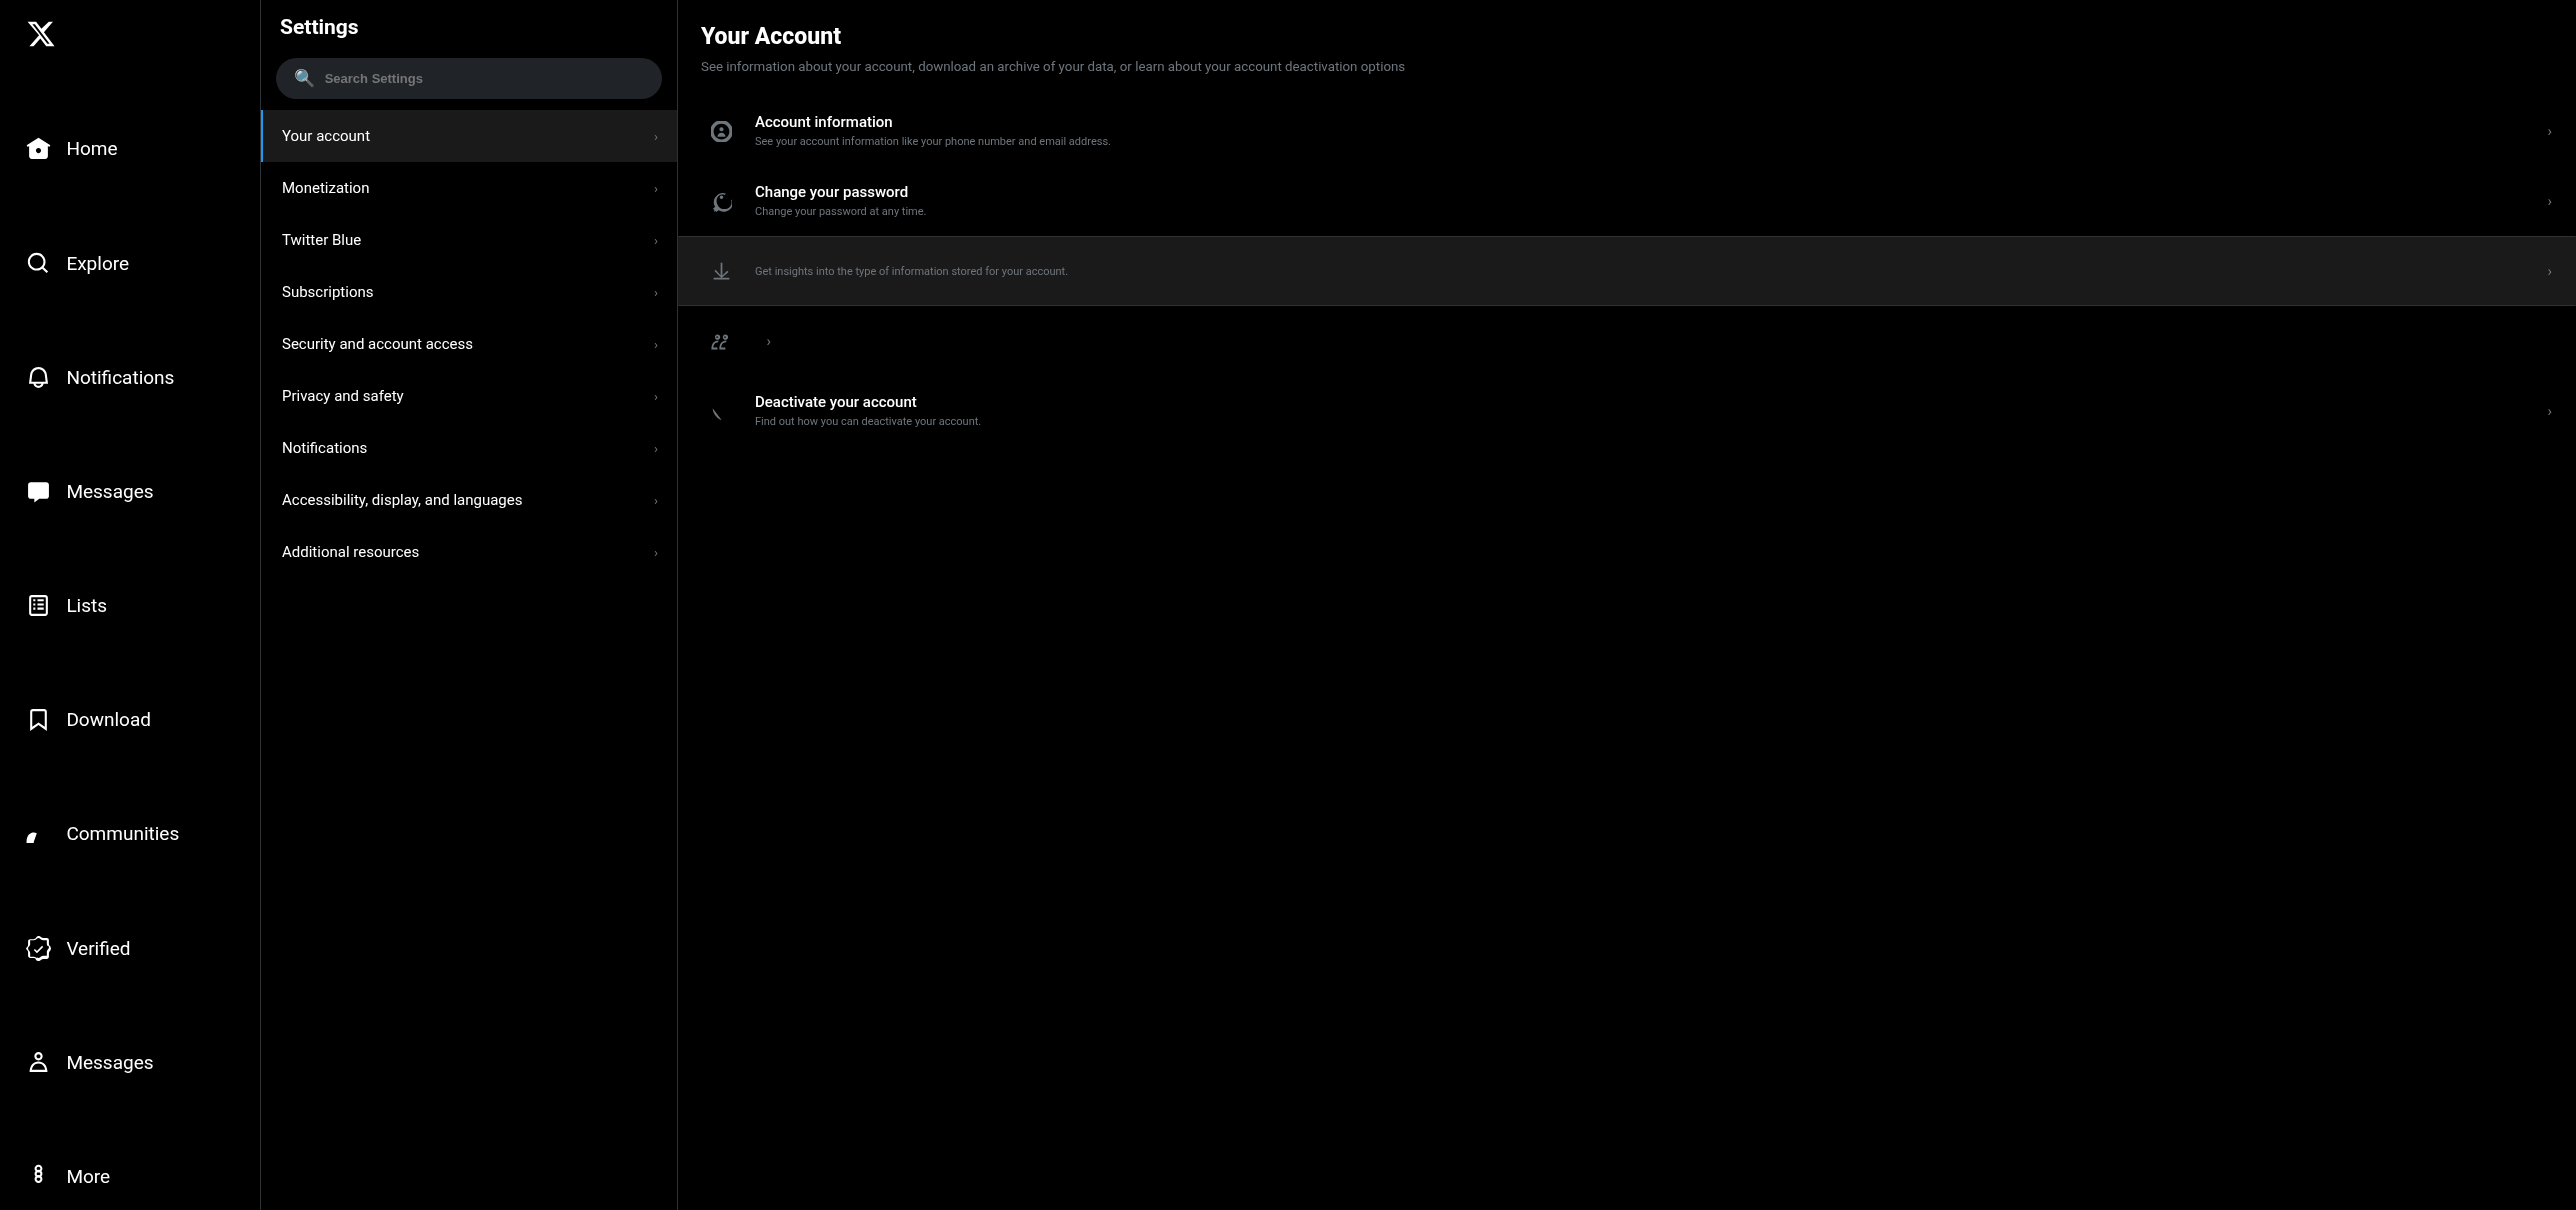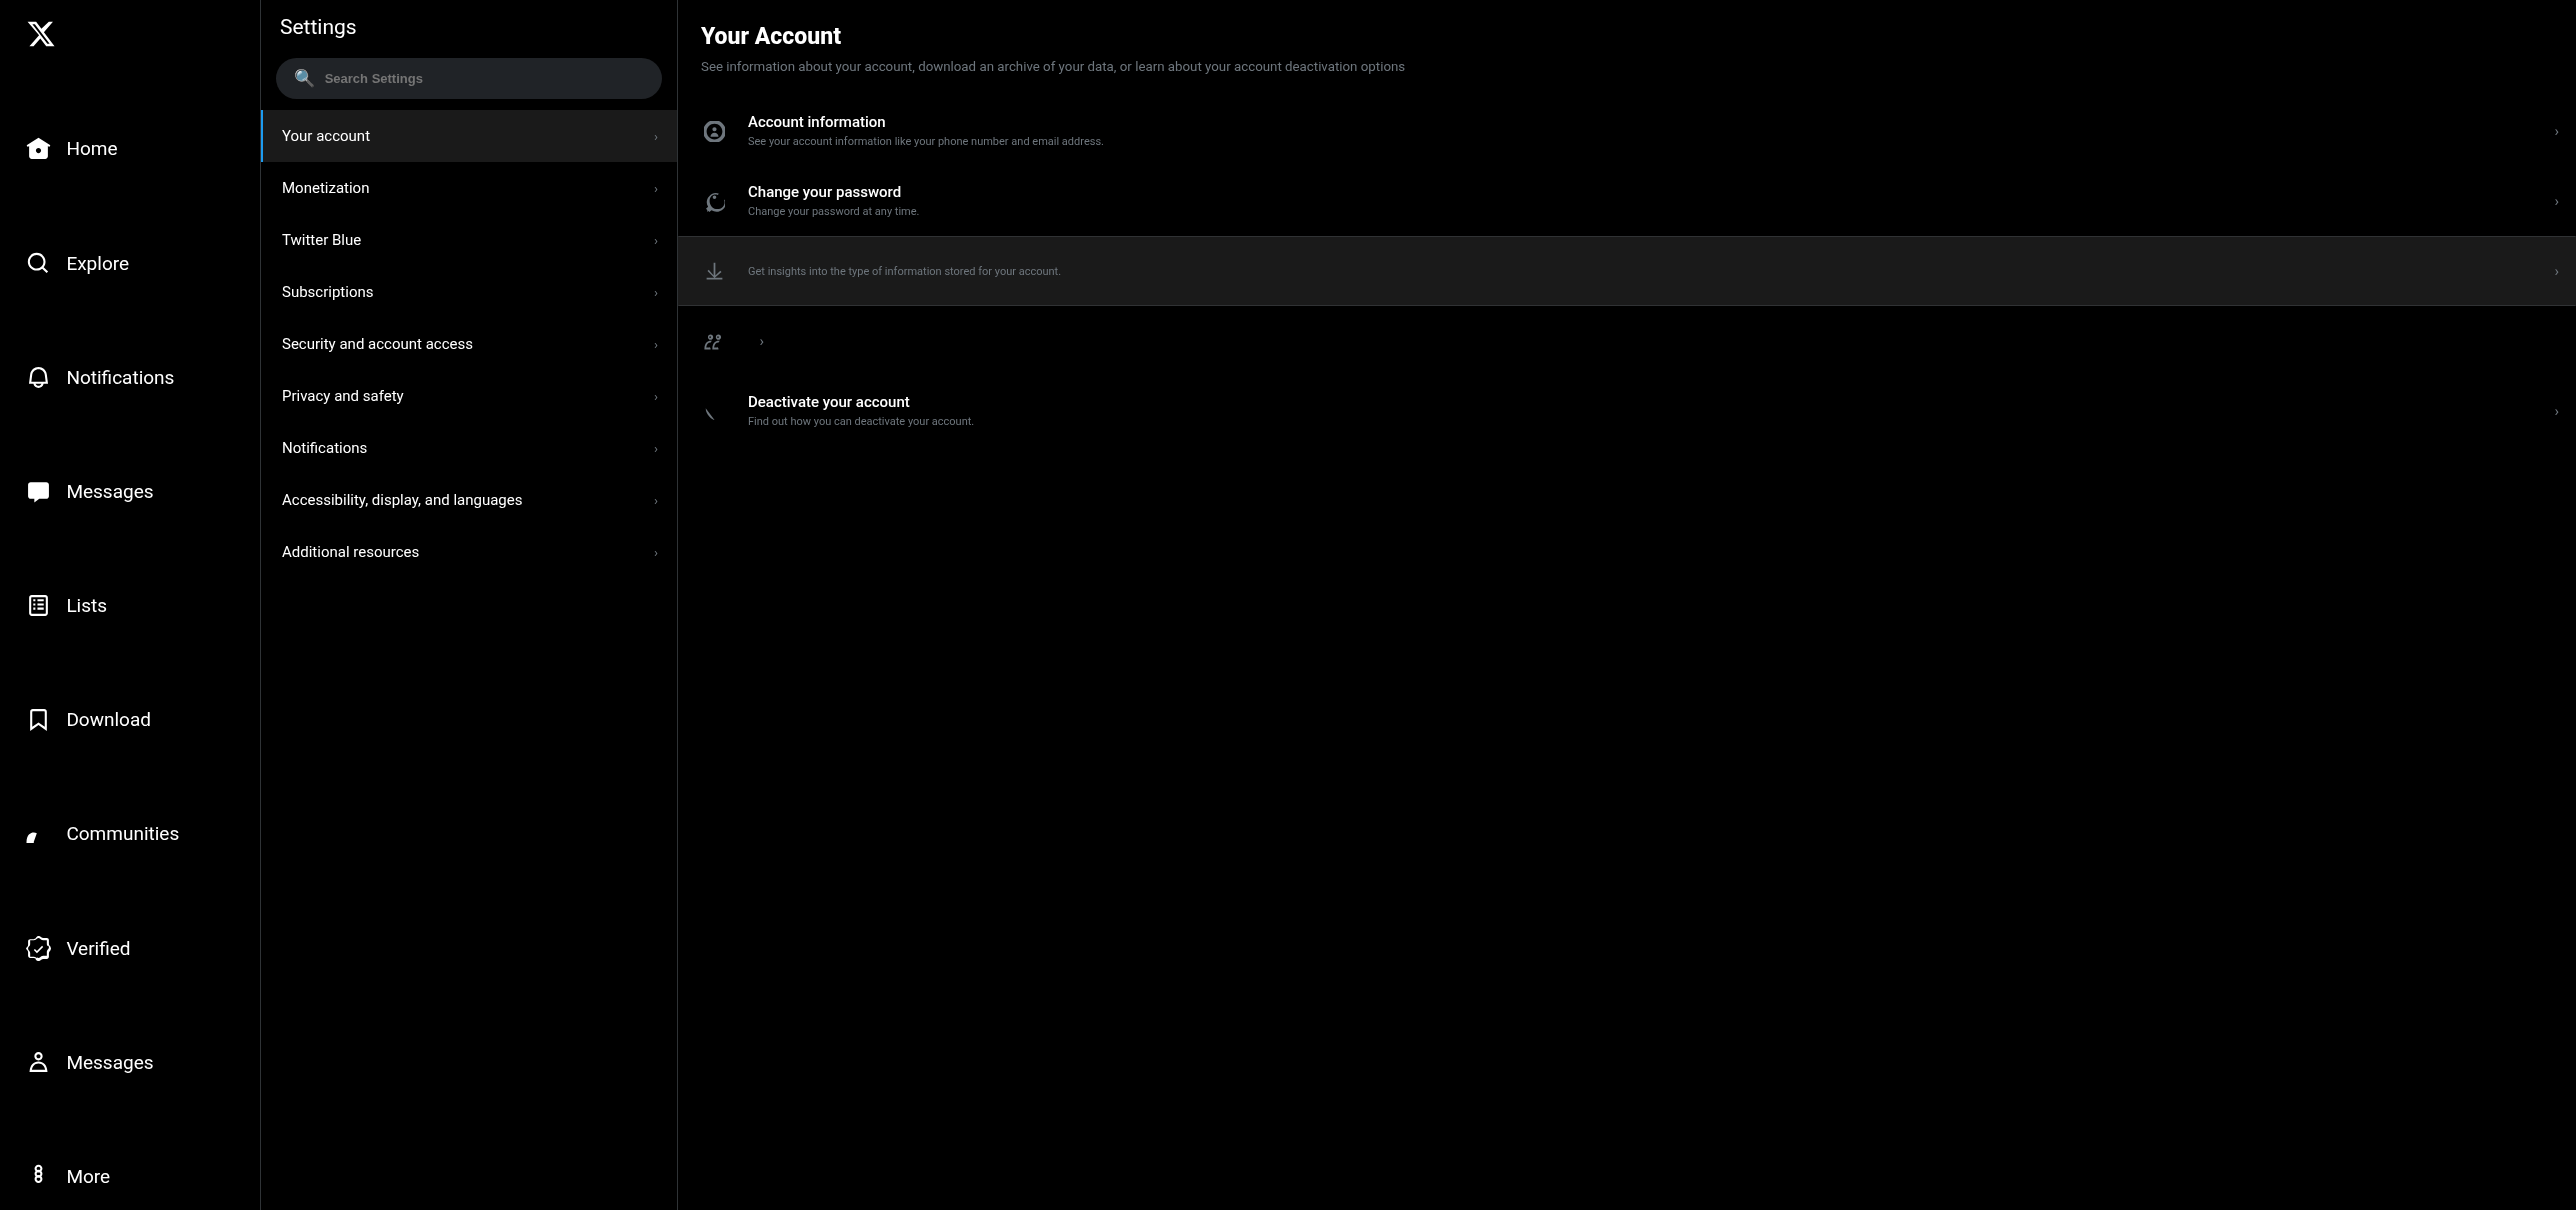--- a/index.html
+++ b/index.html
@@ -66,21 +66,21 @@
       min-width: 417px;
       border-right: 0.9px solid #2f3336;
       display: flex;
       flex-direction: column;
       height: 100vh;
       overflow-y: auto;
     }
     .settings-header {
       padding: 15px 19px 11.4px;
       font-size: 21px;
-      font-weight: 400;
+      font-weight: 700;
       border-bottom: none;
     }
     .search-bar-wrap {
       padding: 7.6px 15px 11.4px;
     }
     .search-bar {
       display: flex;
       align-items: center;
       gap: 9.5px;
       background: #202327;
@@ -142,21 +142,21 @@
     }
     .account-description {
       font-size: 13.3px;
       color: #6e767d;
       padding: 0 23px 19px;
       line-height: 1.5;
     }
     .account-option {
       display: flex;
       align-items: center;
-      padding: 15px 16px;
+      padding: 15px 23px;
       cursor: pointer;
       border-radius: 0;
       transition: background 0.15s;
       border: 0.9px solid transparent;
     }
     .account-option.highlighted {
       background: #1a1a1a;
       border-top: 0.9px solid #6e767d44;
       border-bottom: 0.9px solid #6e767d44;
     }

